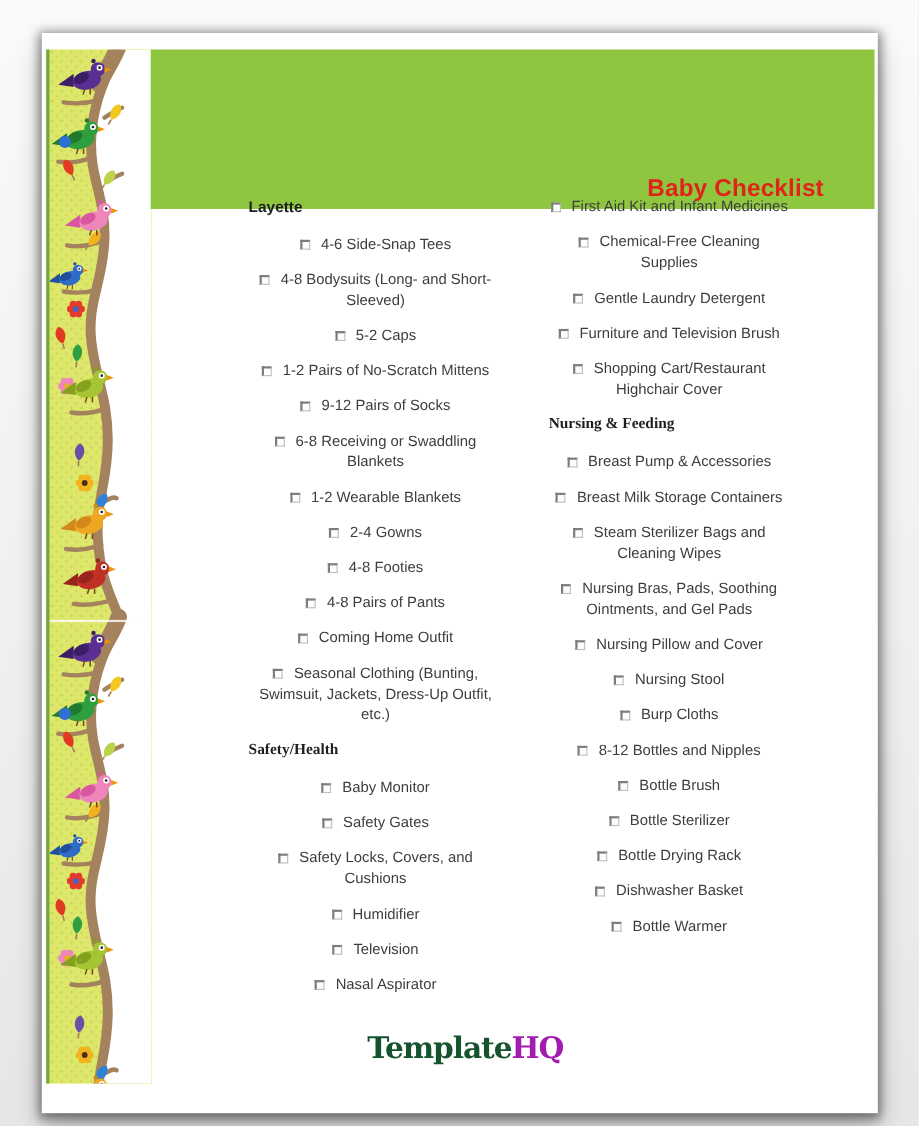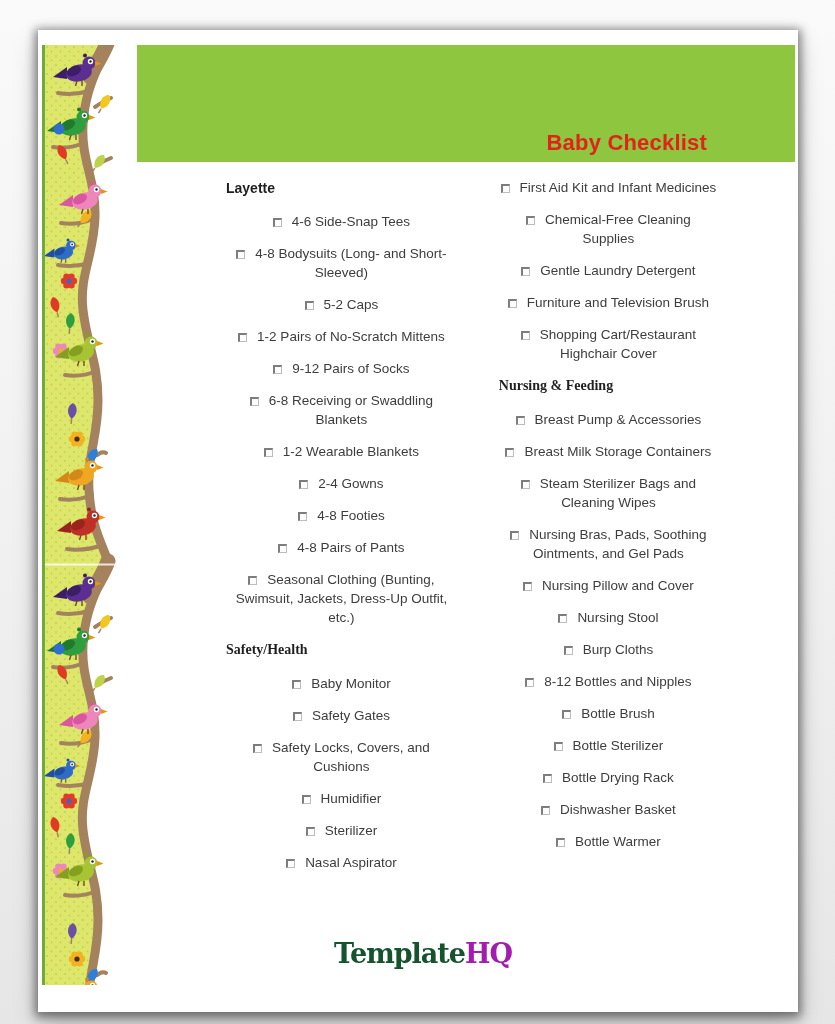--- a/index.html
+++ b/index.html
@@ -11,23 +11,23 @@
   .page{
     position:absolute;left:38px;top:30px;width:760px;height:982px;background:#ffffff;
     box-shadow:0 2px 9px 3px rgba(0,0,0,0.45), 0 12px 24px rgba(0,0,0,0.22);
   }
   .sidebar{
     position:absolute;left:4px;top:15px;width:96px;height:940px;overflow:hidden;
     border-left:3px solid #6faa3c;box-sizing:border-box;background:#dde76c;
   }
   .sidebar svg{display:block;}
   .header{
-    position:absolute;left:99px;top:15px;width:658px;height:117px;background:#8ec63f;
+    position:absolute;left:99px;top:15px;width:658px;height:145px;background:#8ec63f;
     display:flex;align-items:flex-end;justify-content:flex-end;box-sizing:border-box;
-    padding:0 88px 6px 0;
+    padding:0 46px 6px 0;
   }
   .header-title{
     color:#e2231a;font-size:22px;font-weight:bold;letter-spacing:0.2px;
   }
   .content{
     position:absolute;left:188px;top:148px;width:492px;display:flex;gap:42px;
   }
   .col{width:239px;}
   .col:last-child{width:227px;}
   .sec-heading{
@@ -398,29 +398,30 @@
             <div class="item"><span class="cb"></span><span class="lbl">4-6 Side-Snap Tees</span></div>
             <div class="item"><span class="cb"></span><span class="lbl">4-8 Bodysuits (Long- and Short-Sleeved)</span></div>
             <div class="item"><span class="cb"></span><span class="lbl">5-2 Caps</span></div>
             <div class="item"><span class="cb"></span><span class="lbl">1-2 Pairs of No-Scratch Mittens</span></div>
             <div class="item"><span class="cb"></span><span class="lbl">9-12 Pairs of Socks</span></div>
             <div class="item"><span class="cb"></span><span class="lbl">6-8 Receiving or Swaddling Blankets</span></div>
             <div class="item"><span class="cb"></span><span class="lbl">1-2 Wearable Blankets</span></div>
             <div class="item"><span class="cb"></span><span class="lbl">2-4 Gowns</span></div>
             <div class="item"><span class="cb"></span><span class="lbl">4-8 Footies</span></div>
             <div class="item"><span class="cb"></span><span class="lbl">4-8 Pairs of Pants</span></div>
+            <div class="item"><span class="cb"></span><span class="lbl">Coming Home Outfit</span></div>
             <div class="item"><span class="cb"></span><span class="lbl">Seasonal Clothing (Bunting, Swimsuit, Jackets, Dress-Up Outfit, etc.)</span></div>
           </div>
           <div class="section">
             <div class="sec-heading">Safety/Health</div>
             <div class="item"><span class="cb"></span><span class="lbl">Baby Monitor</span></div>
             <div class="item"><span class="cb"></span><span class="lbl">Safety Gates</span></div>
             <div class="item"><span class="cb"></span><span class="lbl">Safety Locks, Covers, and Cushions</span></div>
             <div class="item"><span class="cb"></span><span class="lbl">Humidifier</span></div>
-            <div class="item"><span class="cb"></span><span class="lbl">Sterilizer</span></div>
+            <div class="item"><span class="cb"></span><span class="lbl">Television</span></div>
             <div class="item"><span class="cb"></span><span class="lbl">Nasal Aspirator</span></div>
           </div>
         </div>
       <div class="col" id="col-1">
           <div class="section">
             <div class="item"><span class="cb"></span><span class="lbl">First Aid Kit and Infant Medicines</span></div>
             <div class="item"><span class="cb"></span><span class="lbl">Chemical-Free Cleaning Supplies</span></div>
             <div class="item"><span class="cb"></span><span class="lbl">Gentle Laundry Detergent</span></div>
             <div class="item"><span class="cb"></span><span class="lbl">Furniture and Television Brush</span></div>
             <div class="item"><span class="cb"></span><span class="lbl">Shopping Cart/Restaurant Highchair Cover</span></div>

